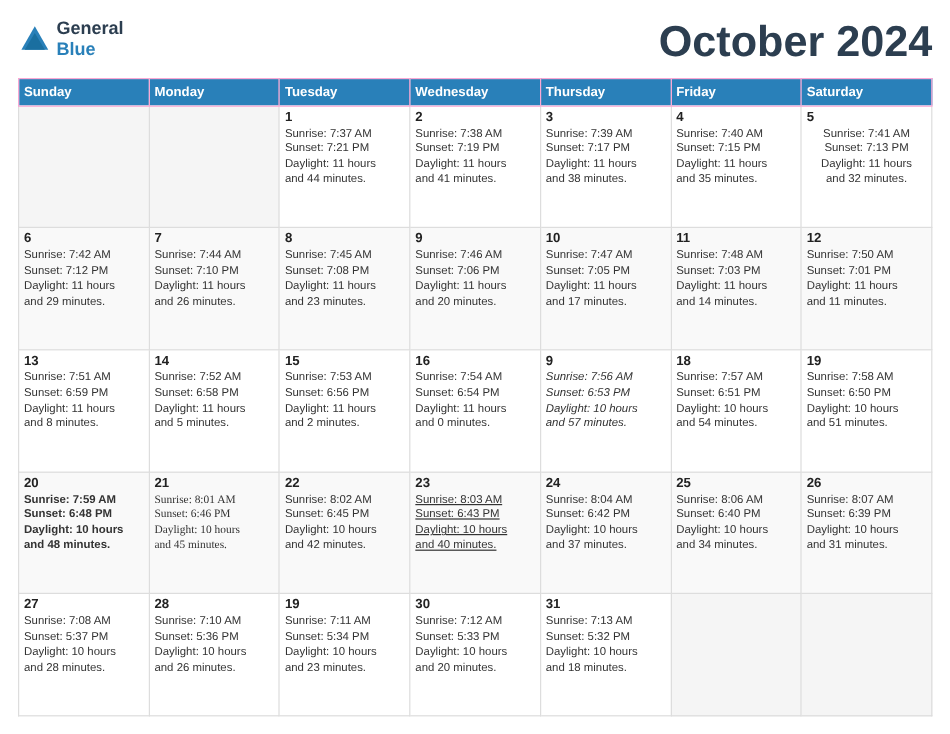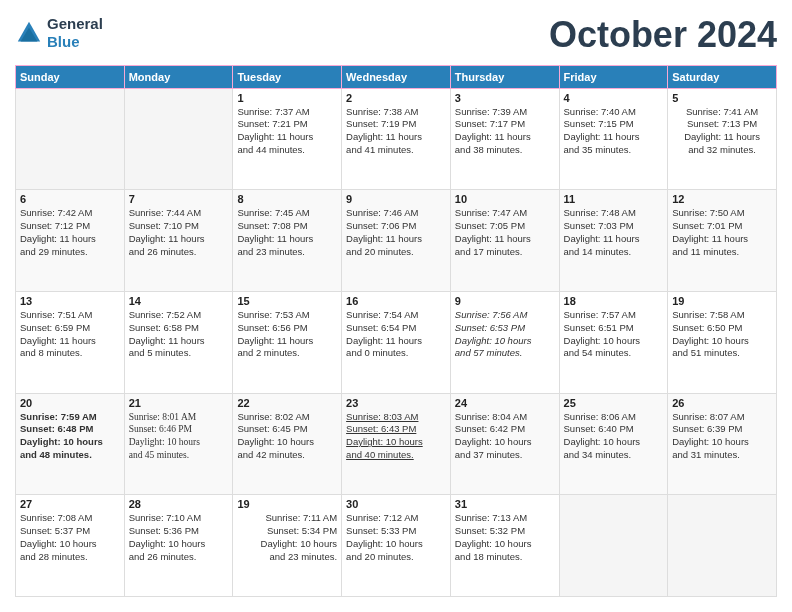--- a/index.html
+++ b/index.html
@@ -330,21 +330,21 @@
           </td>
           <td>
             <span class="day-num">28</span>
             <div class="day-detail" style="white-space: pre-line;">Sunrise: 7:10 AM
 Sunset: 5:36 PM
 Daylight: 10 hours
 and 26 minutes.</div>
           </td>
           <td>
             <span class="day-num">19</span>
-            <div class="day-detail" style="white-space: pre-line; text-align: right;">Sunrise: 7:11 AM
+            <div class="day-detail" style="white-space: pre-line;">Sunrise: 7:11 AM
 Sunset: 5:34 PM
 Daylight: 10 hours
 and 23 minutes.</div>
           </td>
           <td>
             <span class="day-num">30</span>
             <div class="day-detail" style="white-space: pre-line;">Sunrise: 7:12 AM
 Sunset: 5:33 PM
 Daylight: 10 hours
 and 20 minutes.</div>

